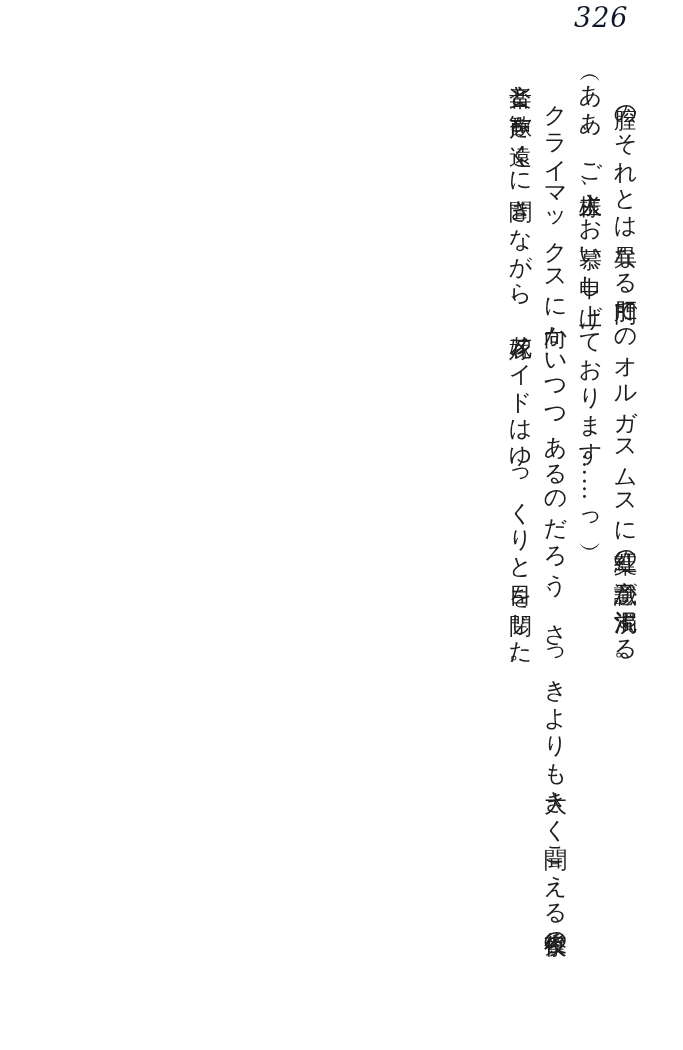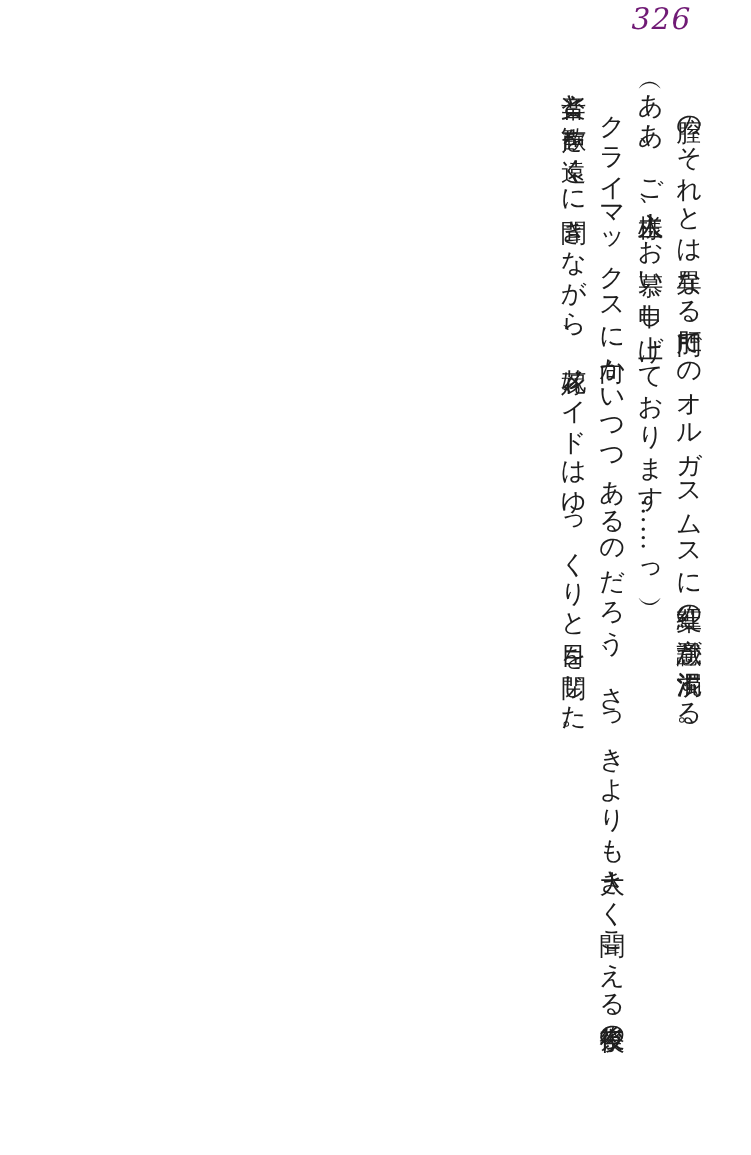--- a/index.html
+++ b/index.html
@@ -19,21 +19,21 @@
     background: #ffffff;
     overflow: hidden;
   }
   .page-number {
     position: absolute;
     top: 2px;
     left: 574px;
     font-style: italic;
     font-size: 27px;
     letter-spacing: 1px;
-    color: #701a75;
+    color: #0f172a;
   }
   .text-block {
     position: absolute;
     top: 67px;
     right: 40px;
     height: 924px;
     writing-mode: vertical-rl;
     font-size: 23px;
     line-height: 35px;
     letter-spacing: 1.2px;

